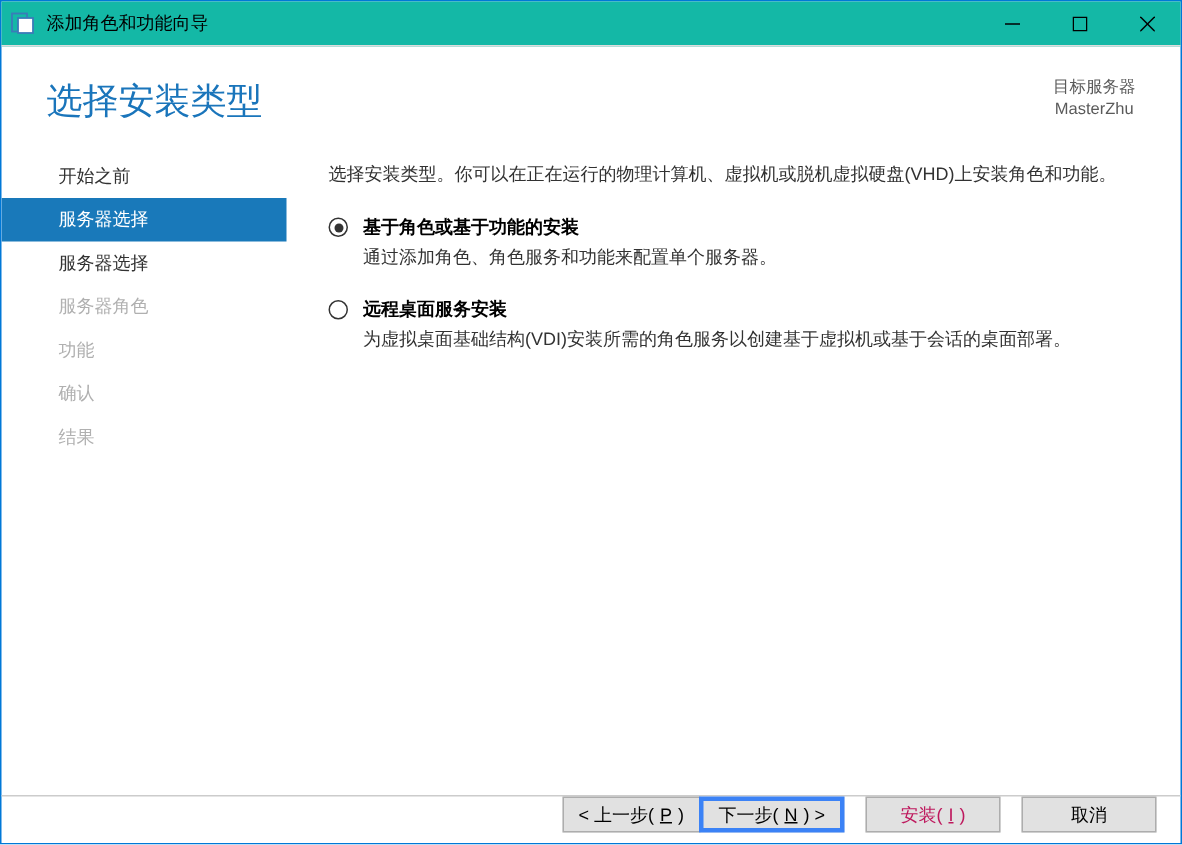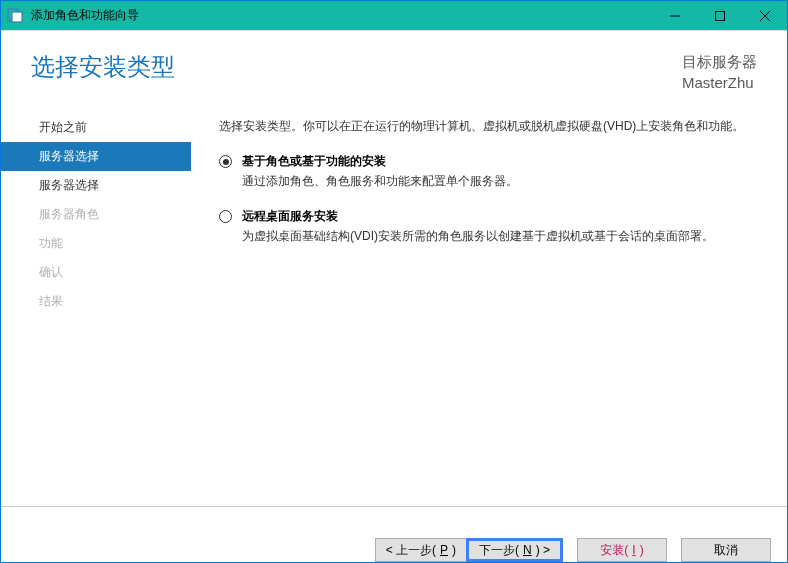--- a/index.html
+++ b/index.html
@@ -6,35 +6,35 @@
 body { font-family: "Microsoft YaHei", "Segoe UI", sans-serif; font-size: 12px; background: #fff; overflow: hidden; }
 .window { width: 788px; height: 563px; border: 1px solid #0078d7; display: flex; flex-direction: column; background: #fff; }
 .titlebar { height: 30px; display: flex; align-items: center; background: #14b8a6; border-bottom: 1px solid #ddd; }
 .titlebar-icon { width: 16px; height: 16px; margin: 0 6px; display: inline-flex; align-items: center; justify-content: center; }
 .titlebar-title { flex: 1; font-size: 12px; color: #000; padding-left: 2px; }
 .win-controls { display: flex; height: 100%; }
 .win-btn { width: 45px; height: 100%; display: flex; align-items: center; justify-content: center; background: transparent; border: none; cursor: pointer; }
 .win-btn svg { width: 10px; height: 10px; }
 .header { padding: 20px 30px 10px 30px; display: flex; align-items: flex-start; }
 .header-title { font-size: 24px; color: #1a75bb; font-weight: 300; flex: 1; }
-.header-dest { text-align: left; font-size: 15px; color: #5a5a5a; line-height: 1.4; }
+.header-dest { text-align: center; font-size: 11px; color: #5a5a5a; line-height: 1.4; }
 .body { flex: 1; display: flex; padding: 0 0 0 0; overflow: hidden; }
 .sidebar { width: 190px; padding-top: 10px; }
 .side-item { padding: 6px 0 6px 38px; font-size: 12px; color: #323232; cursor: pointer; }
 .side-item.selected { background: #1979ba; color: #fff; }
 .side-item.disabled { color: #b0b0b0; cursor: default; }
 .content { flex: 1; padding: 14px 30px 0 28px; color: #323232; }
 .desc { font-size: 12px; margin-bottom: 18px; line-height: 1.5; }
 .option { display: flex; align-items: flex-start; margin-bottom: 18px; }
 .radio { width: 13px; height: 13px; border: 1px solid #333; border-radius: 50%; margin-right: 10px; margin-top: 2px; flex-shrink: 0; display: flex; align-items: center; justify-content: center; }
 .radio.checked::after { content: ""; width: 6px; height: 6px; background: #333; border-radius: 50%; display: block; }
 .opt-text { flex: 1; }
 .opt-title { font-size: 12px; font-weight: bold; color: #000; margin-bottom: 2px; }
 .opt-desc { font-size: 12px; color: #323232; line-height: 1.5; }
-.footer { height: 56px; border-top: 1px solid #ccc; display: flex; align-items: flex-end; justify-content: flex-end; padding: 0 16px; gap: 0; }
+.footer { height: 32px; border-top: 1px solid #ccc; display: flex; align-items: flex-start; justify-content: flex-end; padding: 0 16px; gap: 0; }
 .footer .btn-group { display: flex; }
 .footer button { height: 24px; min-width: 90px; padding: 0 10px; font-size: 12px; background: #e1e1e1; border: 1px solid #adadad; cursor: pointer; display: flex; align-items: center; justify-content: center; gap: 4px; }
 .footer button:disabled { color: #be185d; cursor: default; }
 .footer button.primary { border: 3px solid #3b82f6; }
 .footer button + button { margin-left: -1px; }
 .footer .spacer { width: 14px; }
 .underline { text-decoration: underline; }
 </style>
 </head>
 <body>

